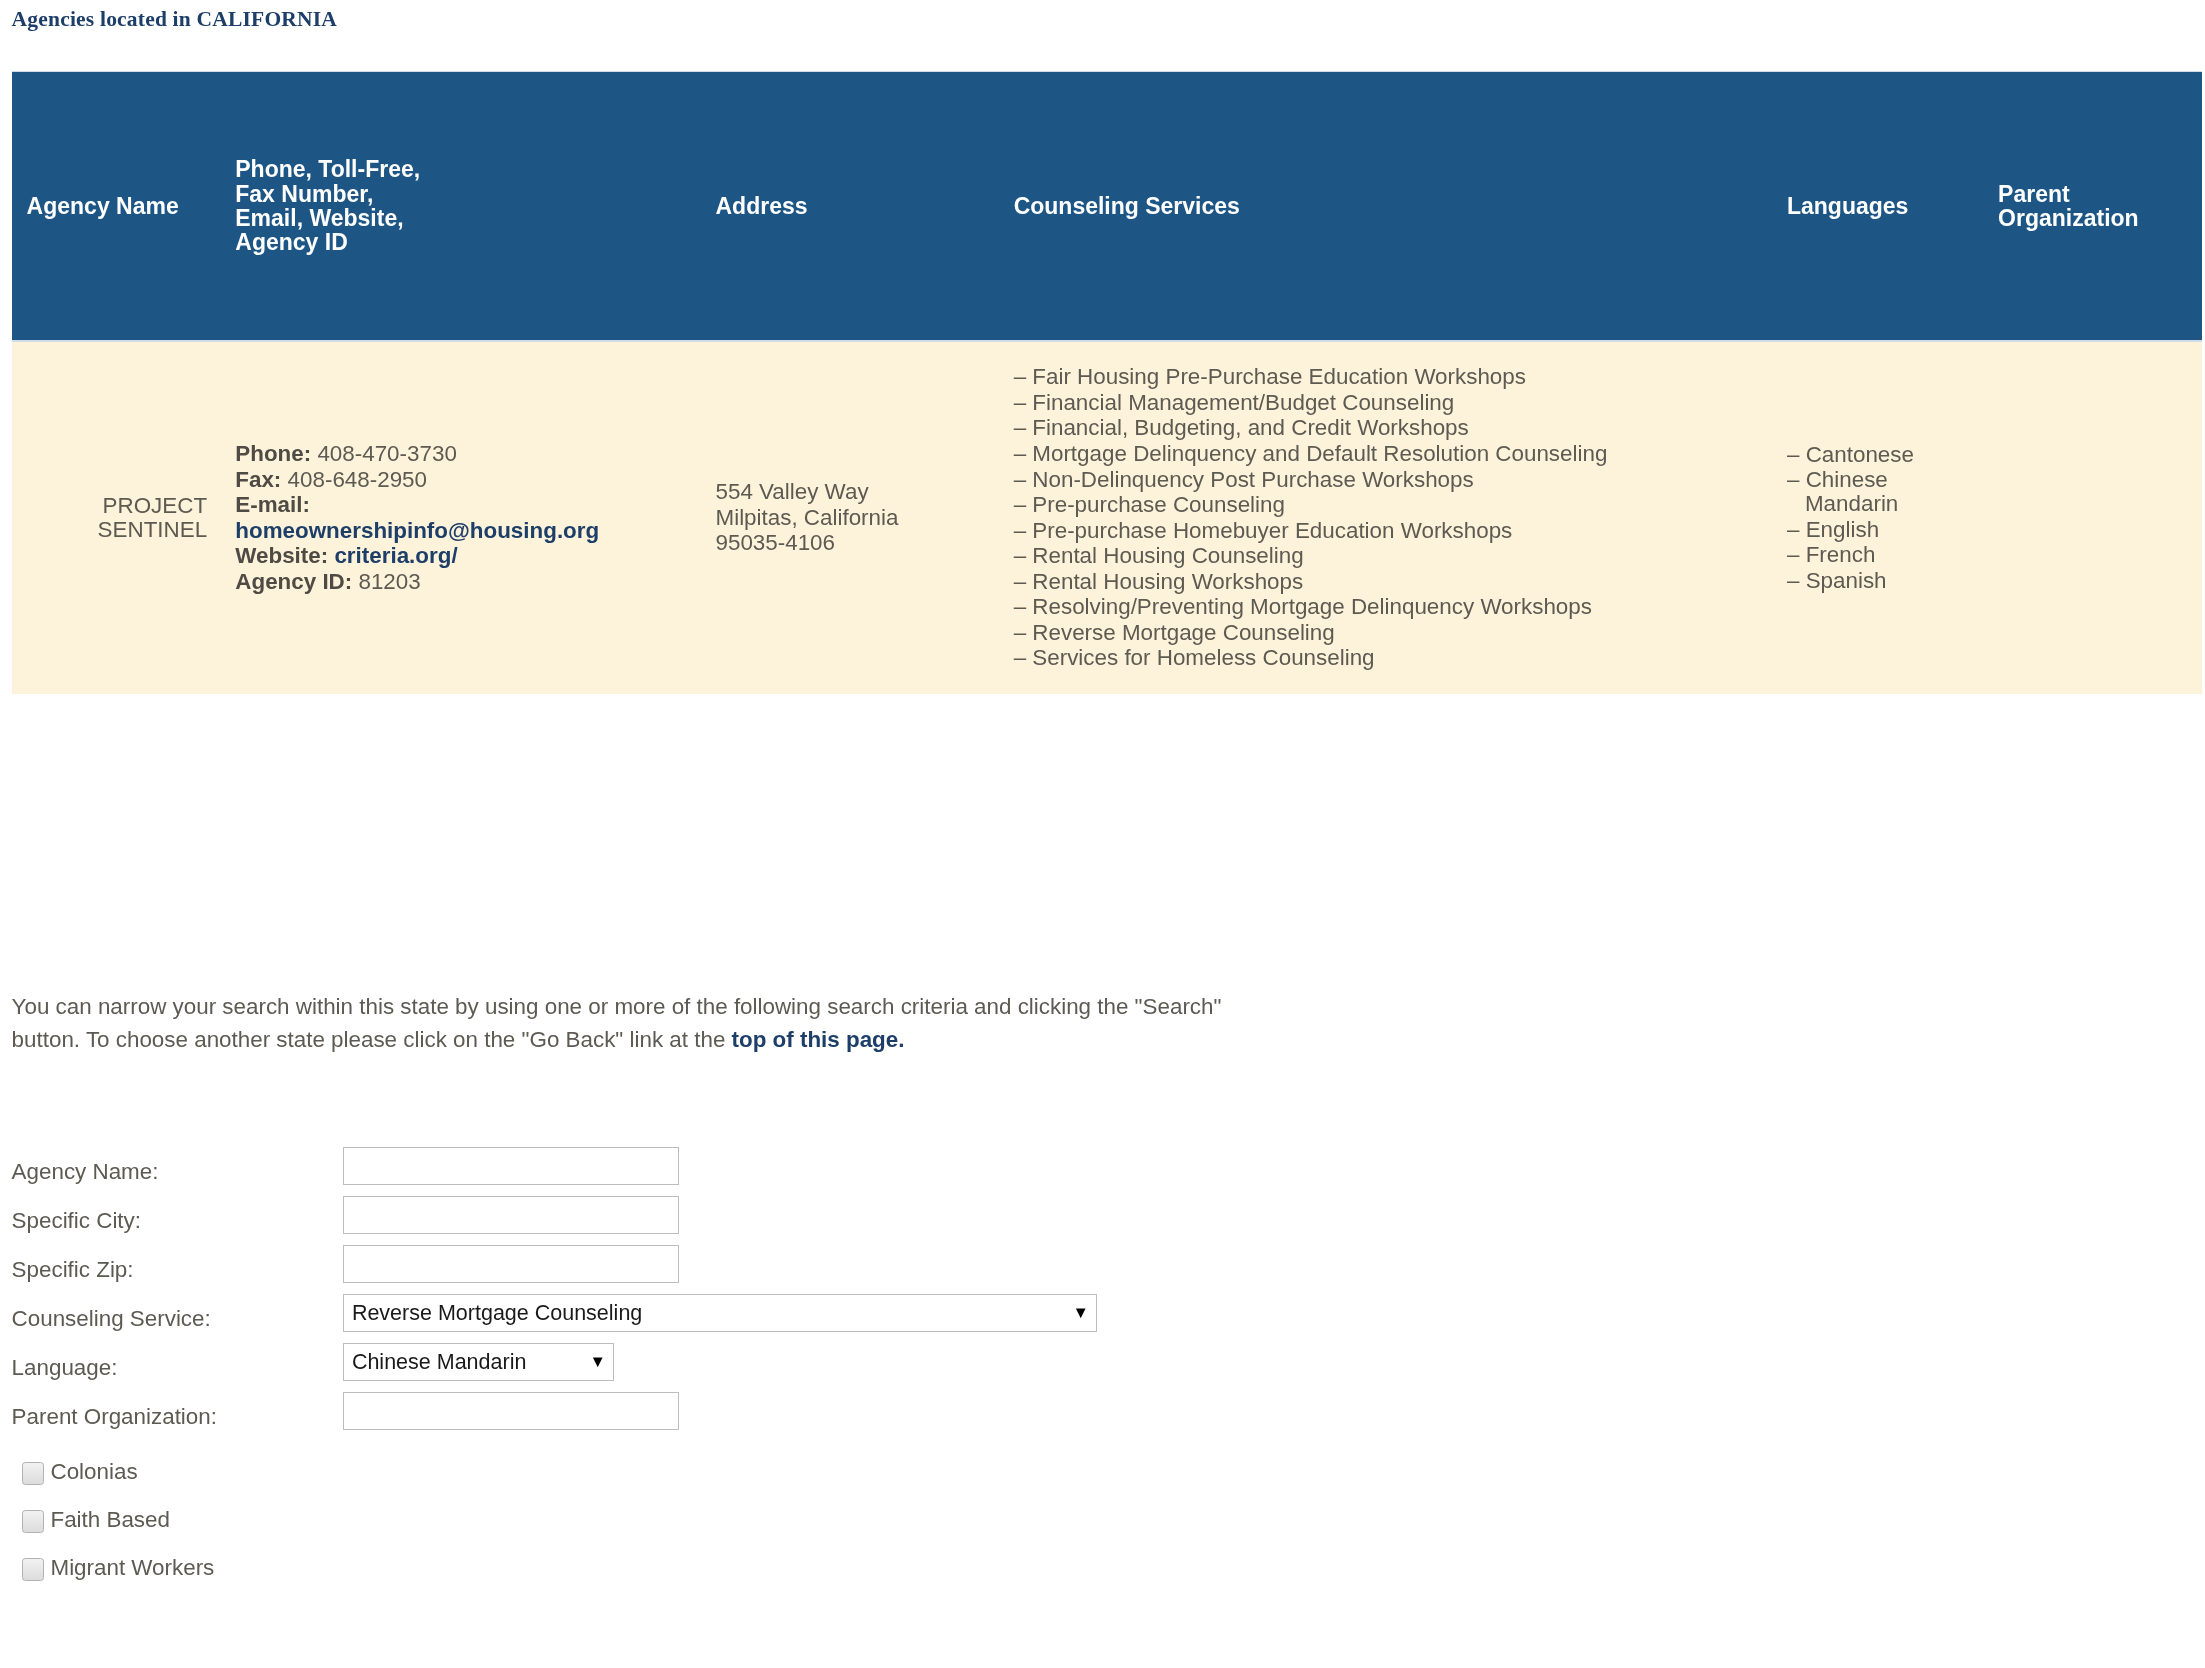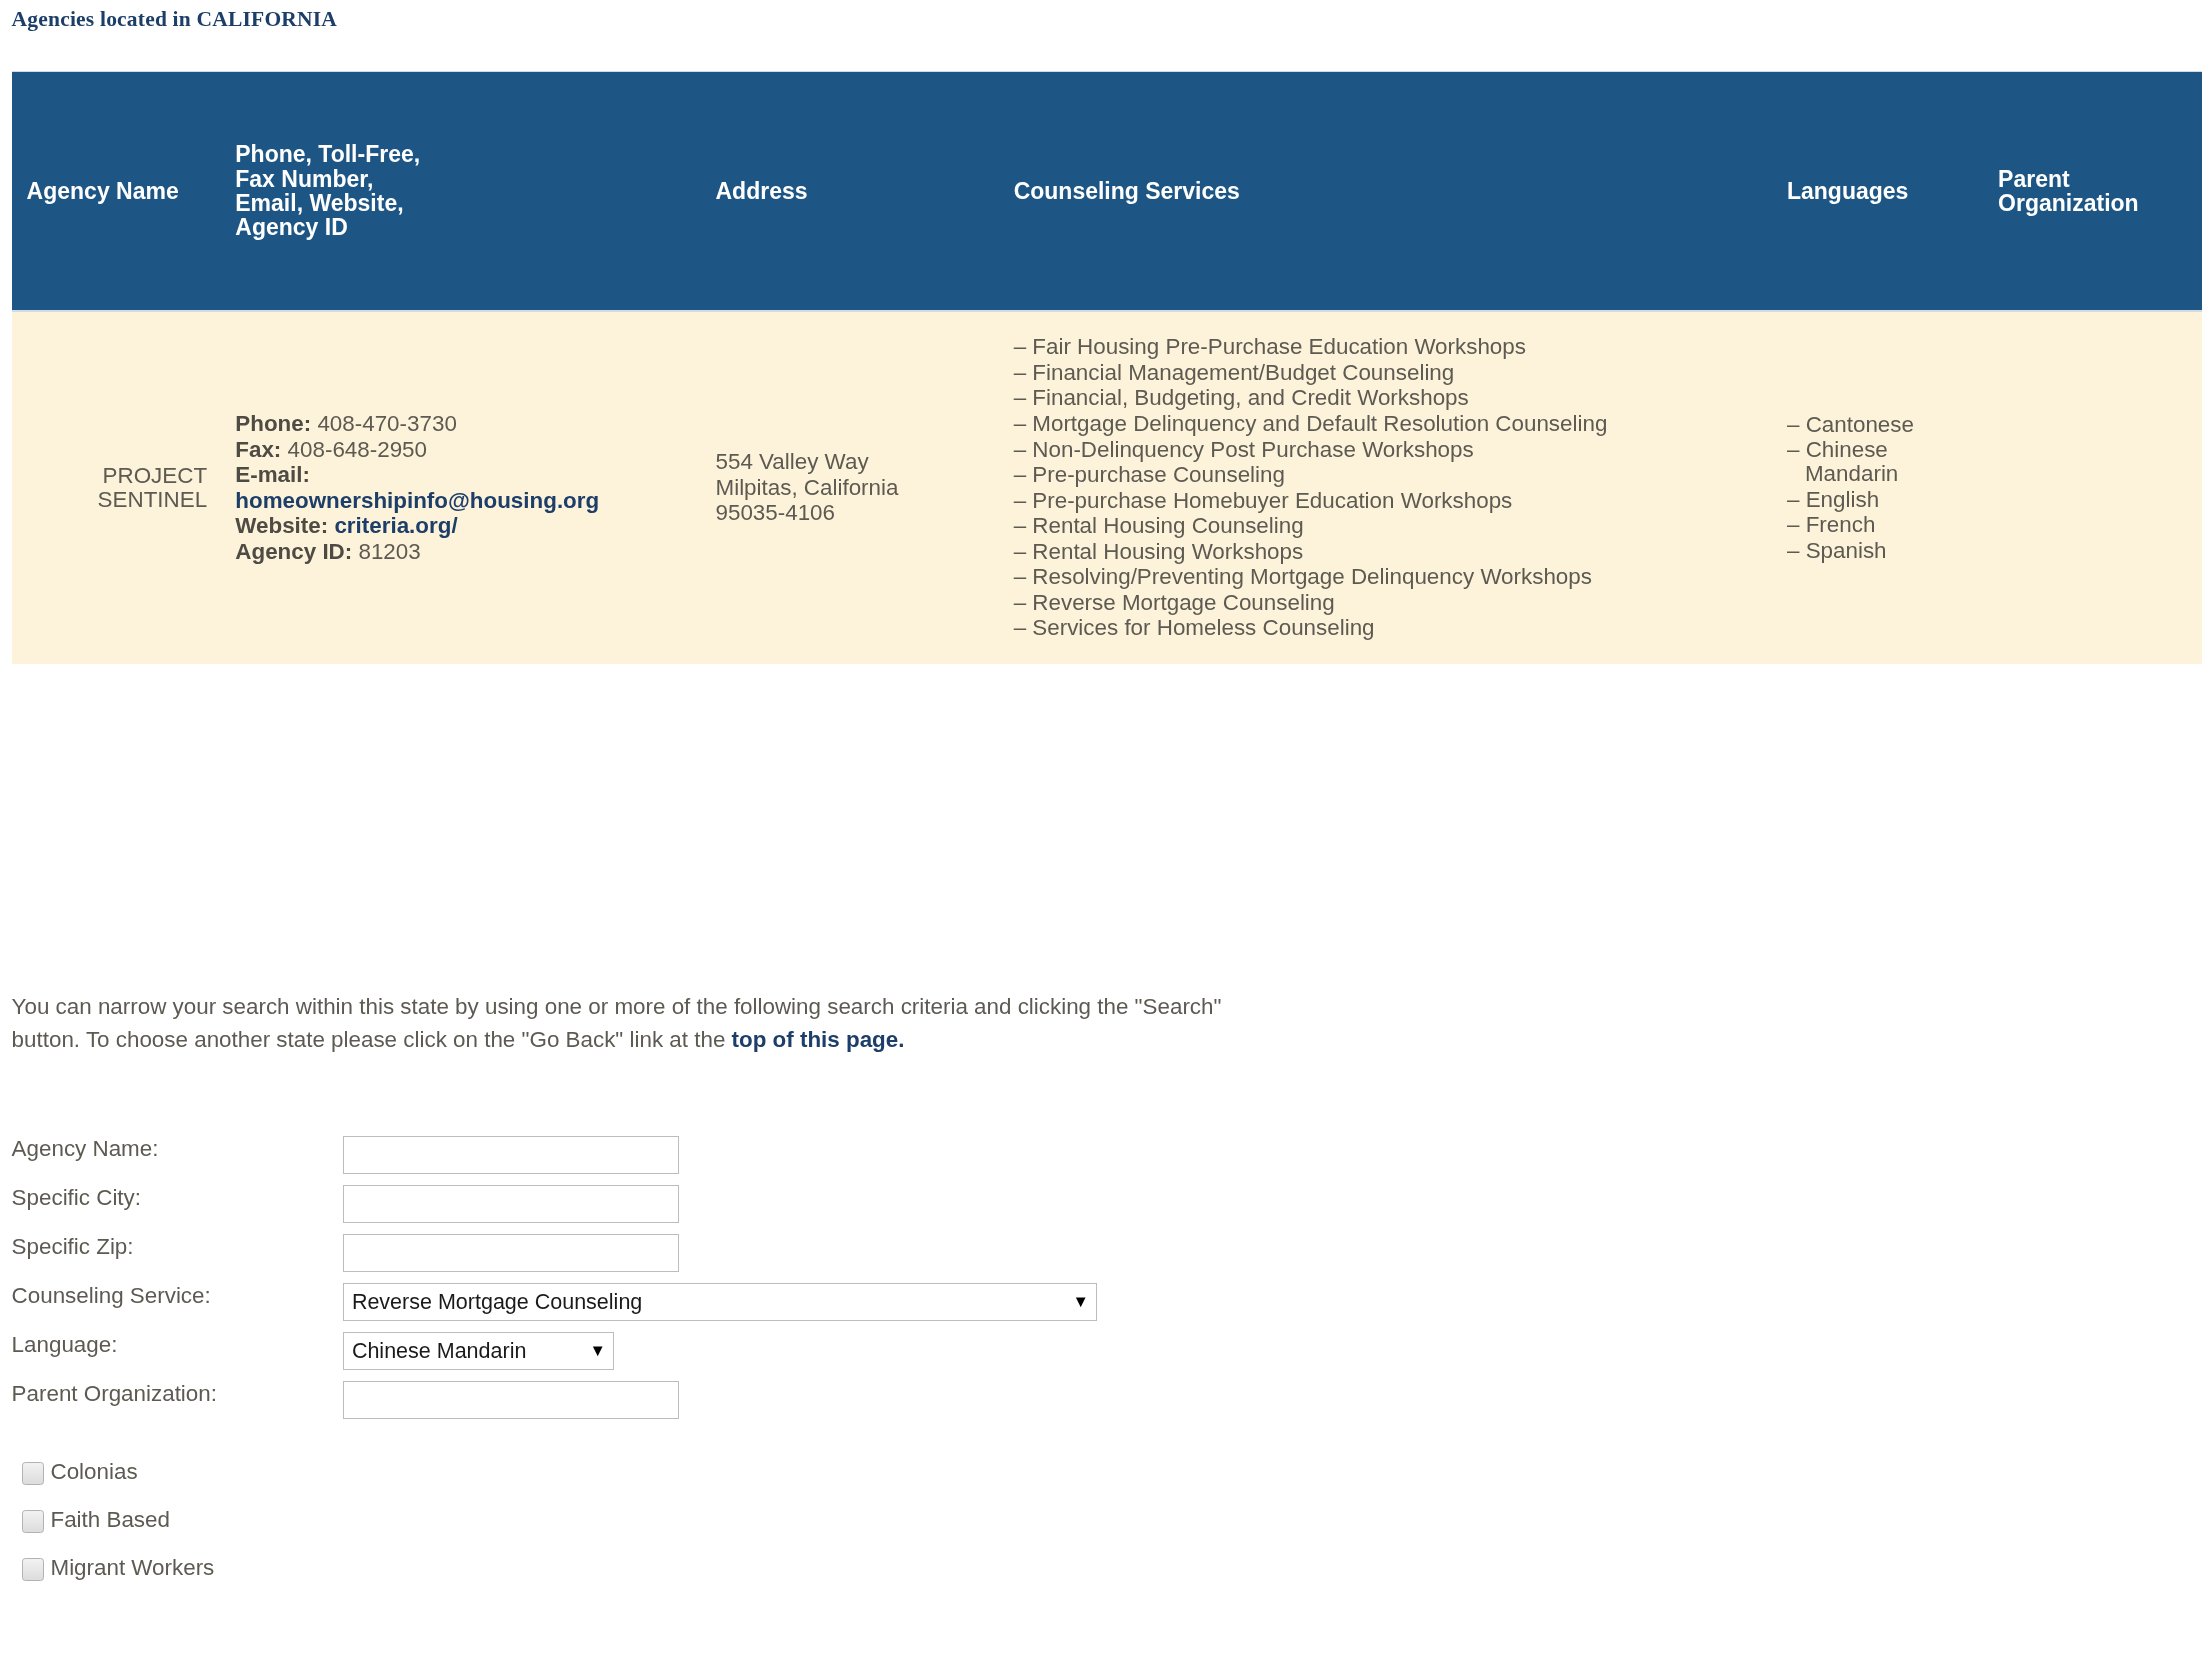--- a/index.html
+++ b/index.html
@@ -44,21 +44,21 @@
     background: #1d5584;
     color: #ffffff;
     font-size: 23px;
     font-weight: bold;
     text-align: left;
     vertical-align: middle;
     padding: 0;
     line-height: 1.05;
     border-top: 1.7px solid #cfdce8;
     border-bottom: 2.5px solid #cfdce8;
-    height: 239px;
+    height: 269px;
     box-sizing: border-box;
   }
   .results-table thead th .hcell {
     padding-right: 10px;
   }
   .th-agency   { width: 207px;  padding-left: 15px !important; }
   .th-contact  { width: 480px;  padding-left: 16.6px !important; }
   .th-address  { width: 298px;  padding-left: 16.6px !important; }
   .th-services { width: 783px;  padding-left: 16.6px !important; }
   .th-lang     { width: 211px;  padding-left: 6.6px  !important; }
@@ -127,21 +127,21 @@
 
   
   .search-form {
     position: absolute;
     left: 11.6px;
     top: 1136px;
     width: 1159px;
   }
   .form-row {
     display: flex;
-    align-items: flex-start;
+    align-items: flex-end;
     height: 49px;
   }
   .form-label {
     width: 331px;
     font-size: 22.4px;
     color: #5d5a52;
     flex: 0 0 331px;
   }
   .text-input {
     width: 336px;

